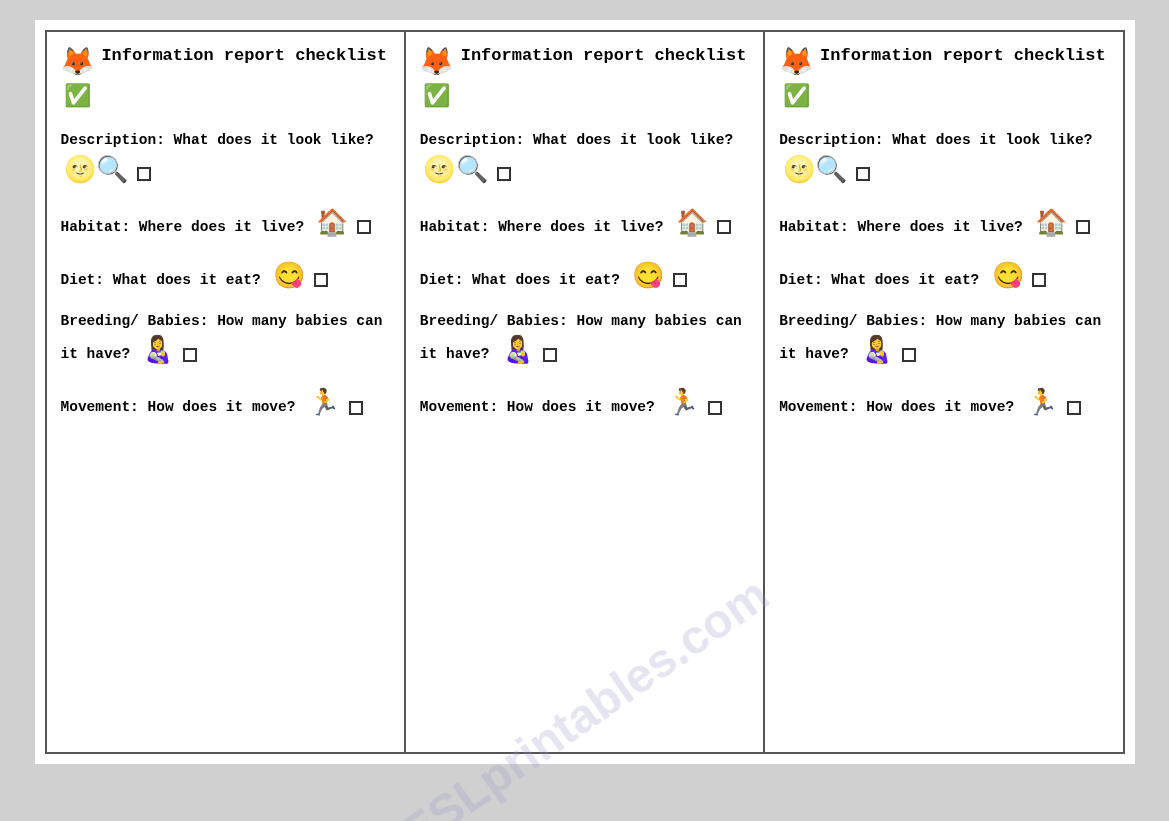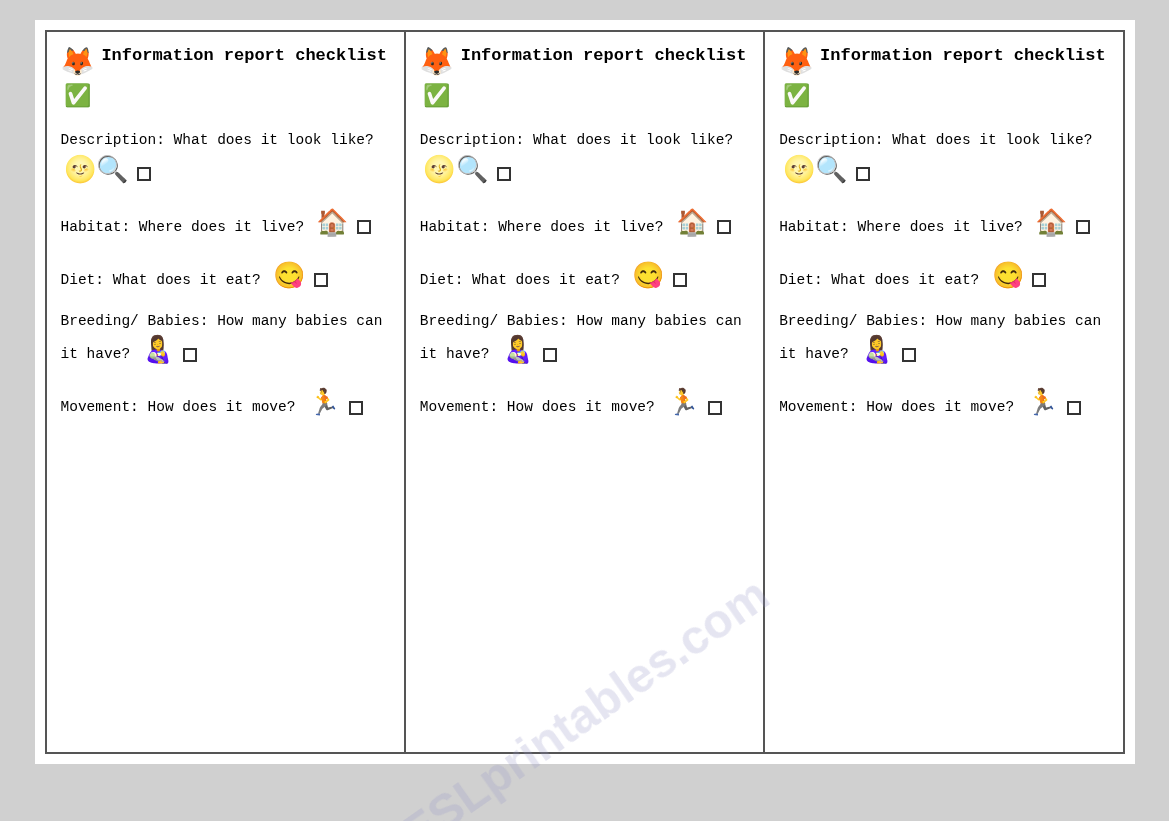--- a/index.html
+++ b/index.html
@@ -57,21 +57,21 @@
     .icon-checklist {
       font-size: 22px;
       margin-left: 4px;
       color: #5cb85c;
       display: inline-block;
     }
 
     .section {
       margin-bottom: 14px;
       font-size: 14.5px;
-      font-weight: normal;
+      font-weight: bold;
       line-height: 1.5;
     }
 
     .emoji-icon {
       font-size: 26px;
       margin: 0 4px;
       display: inline-block;
     }
 
     .checkbox {

